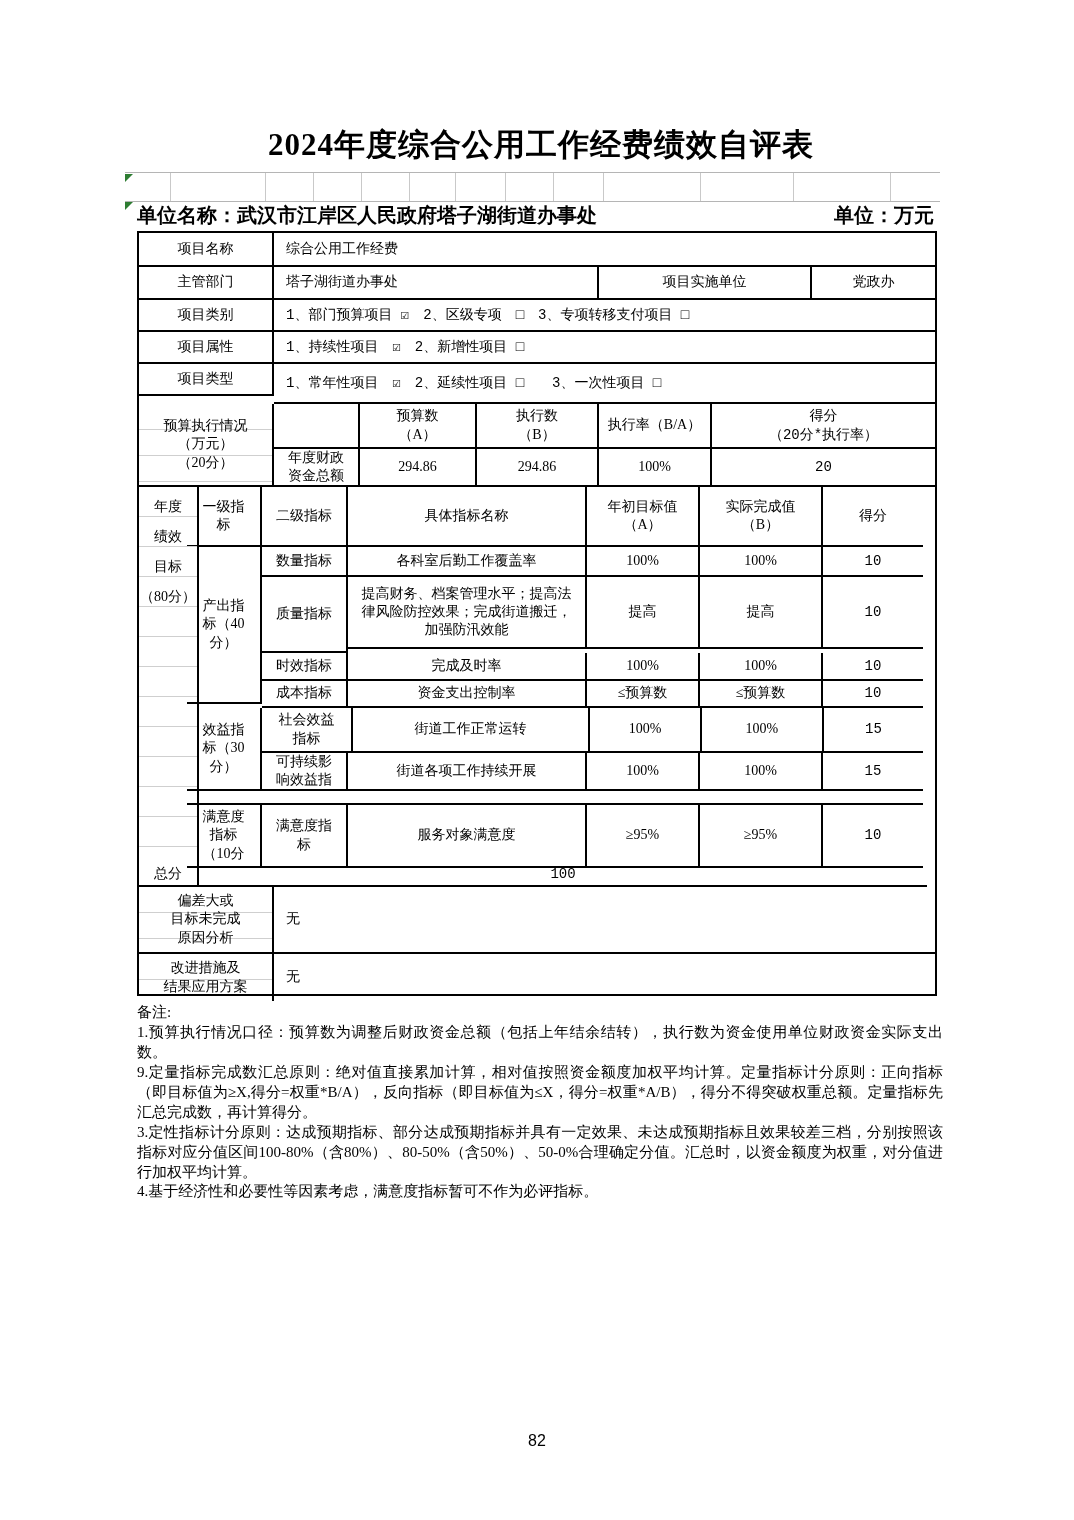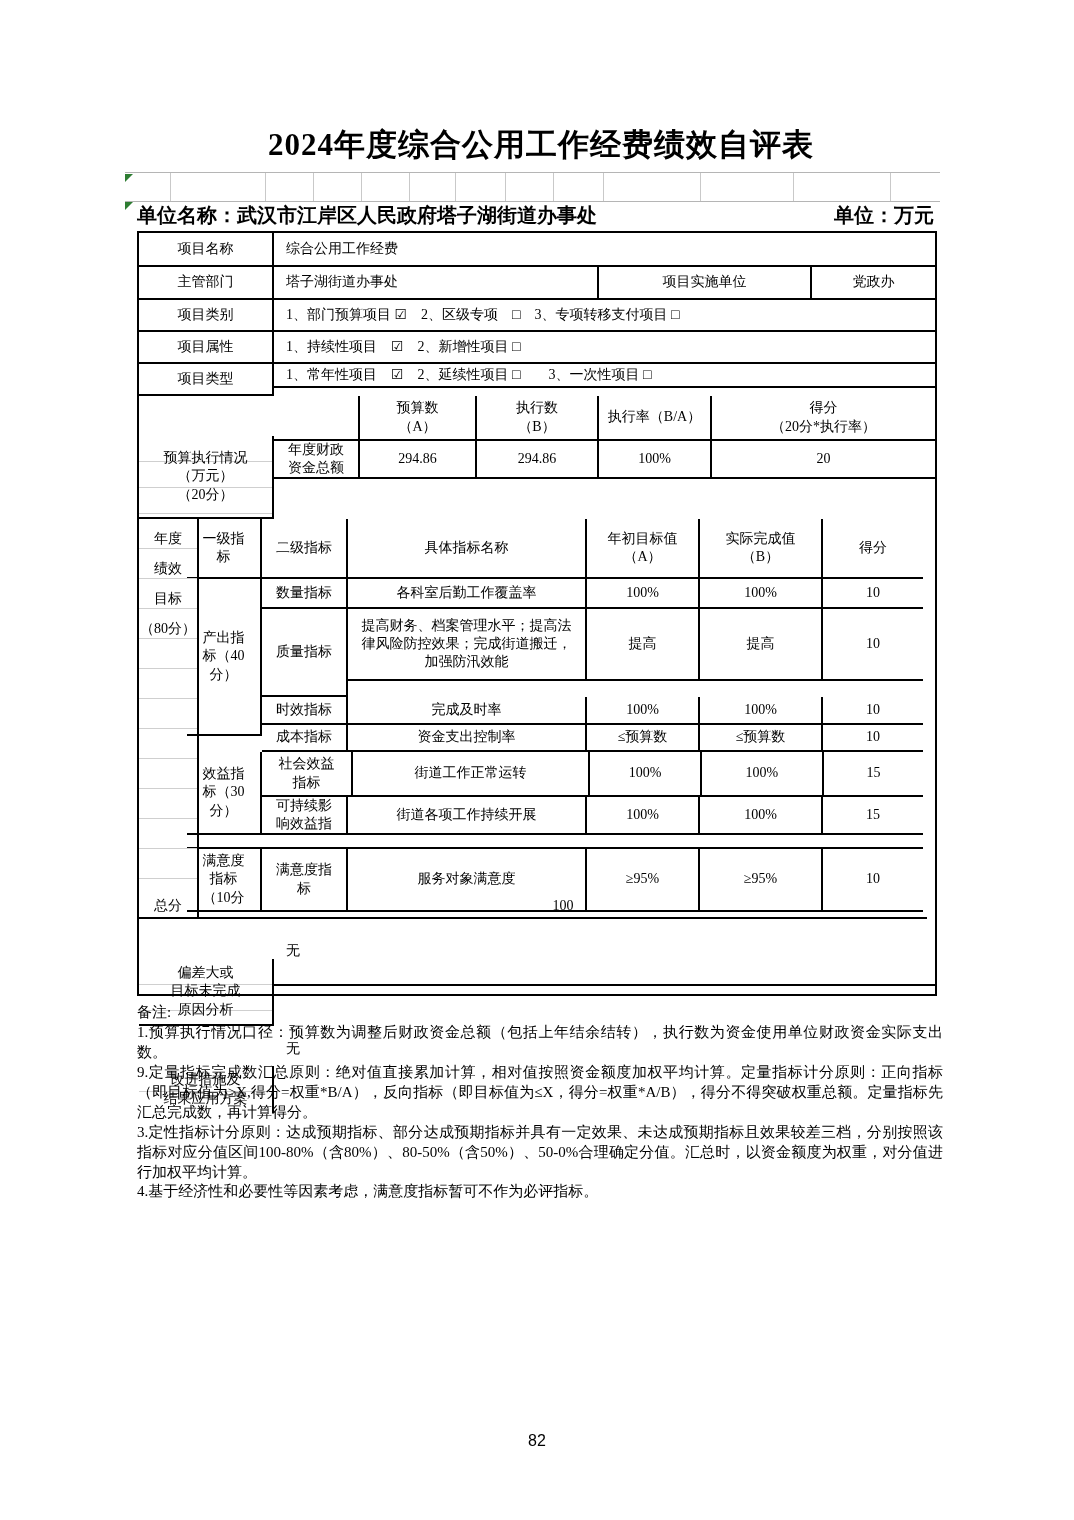--- a/index.html
+++ b/index.html
@@ -19,24 +19,24 @@
   
   .tri{position:absolute;width:0;height:0;border-top:8px solid #2e7d32;border-right:8px solid transparent;}
   
   .tbl{position:absolute;left:137px;top:231px;width:800px;height:765px;
        border:2px solid #000;box-sizing:border-box;background:#fff;}
   .r{display:flex;}
   .c{box-sizing:border-box;border-right:2px solid #000;border-bottom:2px solid #000;
      display:flex;align-items:center;justify-content:center;text-align:center;
      font-size:14px;line-height:1.3;overflow:hidden;padding:1px 2px;}
   .l{justify-content:flex-start;text-align:left;padding-left:12px;}
-  .nr{border-right:none;}
+  .nr{border-right:none;font-family:Liberation Mono, monospace;}
   .nb{border-bottom:none;}
   .pre{white-space:pre-line;}
-  .ruled{background:repeating-linear-gradient(to bottom,transparent 0 25px,#cfcfcf 25px 26px);margin-top:40px;}
+  .ruled{background:repeating-linear-gradient(to bottom,transparent 0 25px,#cfcfcf 25px 26px);}
   .col{display:flex;flex-direction:column;}
   
   .ind-wrap{position:relative;width:796px;height:377px;}
   .side-col{position:absolute;left:0;top:0;width:60px;height:100%;box-sizing:border-box;
             border-right:2px solid #000;text-align:center;font-size:14px;line-height:30px;
             white-space:pre-line;padding-top:5px;
             background:repeating-linear-gradient(to bottom,transparent 0 29px,#cfcfcf 29px 30px);}
   .ind-main{margin-left:48px;width:736px;}
   .gap{height:12px;width:736px;margin-left:0;}
   .sat{border-top:2px solid #000;box-sizing:border-box;height:65px;}
@@ -93,21 +93,21 @@
     <div class="r">
       <div class="c" style="width:135px;height:32px">项目类别</div>
       <div class="c l nr" style="width:661px;height:32px">1、部门预算项目 ☑　2、区级专项　□　3、专项转移支付项目 □</div>
     </div>
     <div class="r">
       <div class="c" style="width:135px;height:32px">项目属性</div>
       <div class="c l nr" style="width:661px;height:32px">1、持续性项目　☑　2、新增性项目 □</div>
     </div>
     <div class="r">
       <div class="c" style="width:135px;height:32px">项目类型</div>
-      <div class="c l nr" style="width:661px;height:24px">1、常年性项目　☑　2、延续性项目 □　　3、一次性项目 □</div>
+      <div class="c l nr" style="width:661px;height:40px">1、常年性项目　☑　2、延续性项目 □　　3、一次性项目 □</div>
     </div>
 
     <div class="r">
       <div class="c pre ruled" style="width:135px;height:83px">预算执行情况
 （万元）
 （20分）</div>
       <div class="col" style="width:661px">
         <div class="r">
           <div class="c" style="width:86px;height:45px"></div>
           <div class="c pre" style="width:117px;height:45px">预算数
@@ -154,21 +154,21 @@
 分）</div>
           <div class="col" style="width:661px">
             <div class="r">
               <div class="c" style="width:86px;height:30px">数量指标</div>
               <div class="c" style="width:239px;height:30px">各科室后勤工作覆盖率</div>
               <div class="c" style="width:113px;height:30px">100%</div>
               <div class="c" style="width:123px;height:30px">100%</div>
               <div class="c nr" style="width:100px;height:30px">10</div>
             </div>
             <div class="r">
-              <div class="c" style="width:86px;height:88px">质量指标</div>
+              <div class="c" style="width:86px;height:76px">质量指标</div>
               <div class="c" style="width:239px;height:72px;padding:1px 8px">提高财务、档案管理水平；提高法律风险防控效果；完成街道搬迁，加强防汛效能</div>
               <div class="c" style="width:113px;height:72px">提高</div>
               <div class="c" style="width:123px;height:72px">提高</div>
               <div class="c nr" style="width:100px;height:72px">10</div>
             </div>
             <div class="r">
               <div class="c" style="width:86px;height:28px">时效指标</div>
               <div class="c" style="width:239px;height:28px">完成及时率</div>
               <div class="c" style="width:113px;height:28px">100%</div>
               <div class="c" style="width:123px;height:28px">100%</div>

